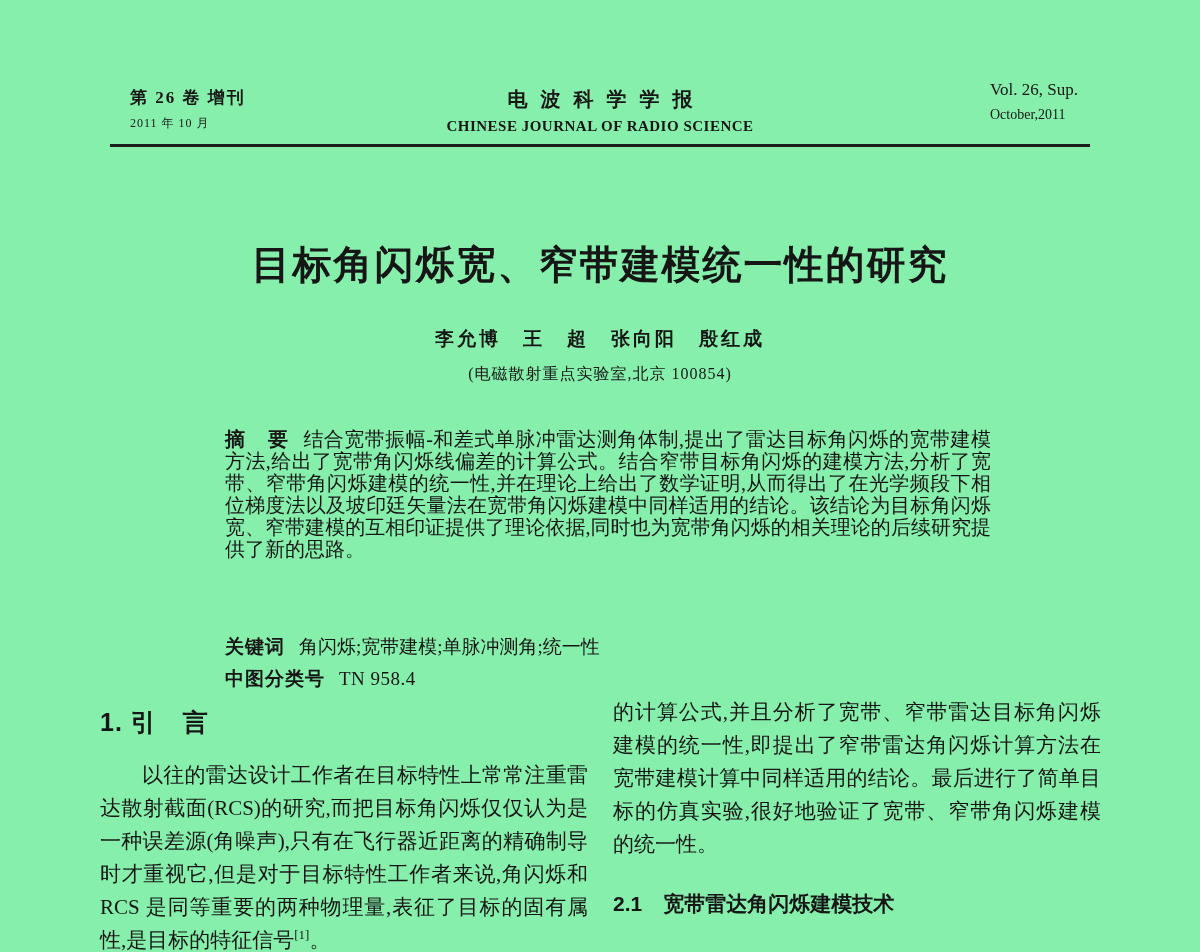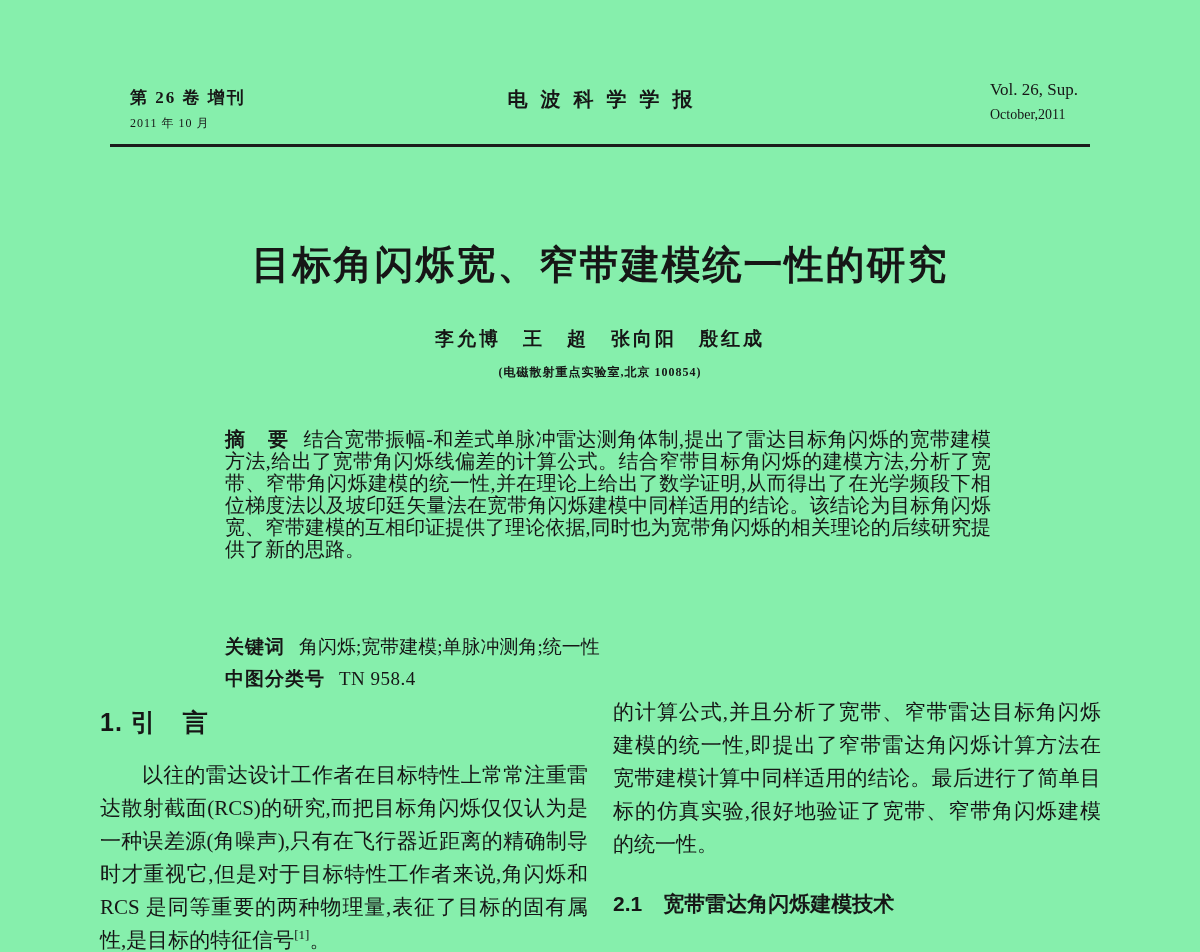--- a/index.html
+++ b/index.html
@@ -95,22 +95,22 @@
     font-size: 19px;
     font-weight: bold;
     letter-spacing: 3px;
   }
   .affiliation {
     position: absolute;
     left: 0;
     right: 0;
     top: 364px;
     text-align: center;
-    font-size: 12px;
-    font-weight: bold;
+    font-size: 16px;
+    font-weight: normal;
     letter-spacing: 1px;
   }
 
   
   .abstract {
     position: absolute;
     left: 225px;
     width: 766px;
     top: 428px;
     font-size: 20px;
@@ -178,20 +178,21 @@
 
 <div class="page">
 
   <div class="hdr-left">
     <div class="l1">第 26 卷  增刊</div>
     <div class="l2">2011 年 10 月</div>
   </div>
 
   <div class="hdr-center">
     <div class="cn">电波科学学报</div>
+    <div class="en">CHINESE JOURNAL OF RADIO SCIENCE</div>
   </div>
 
   <div class="hdr-right">
     <div class="l1">Vol. 26, Sup.</div>
     <div class="l2">October,2011</div>
   </div>
 
   <div class="hdr-rule"></div>
 
   <h1 class="title">目标角闪烁宽、窄带建模统一性的研究</h1>

